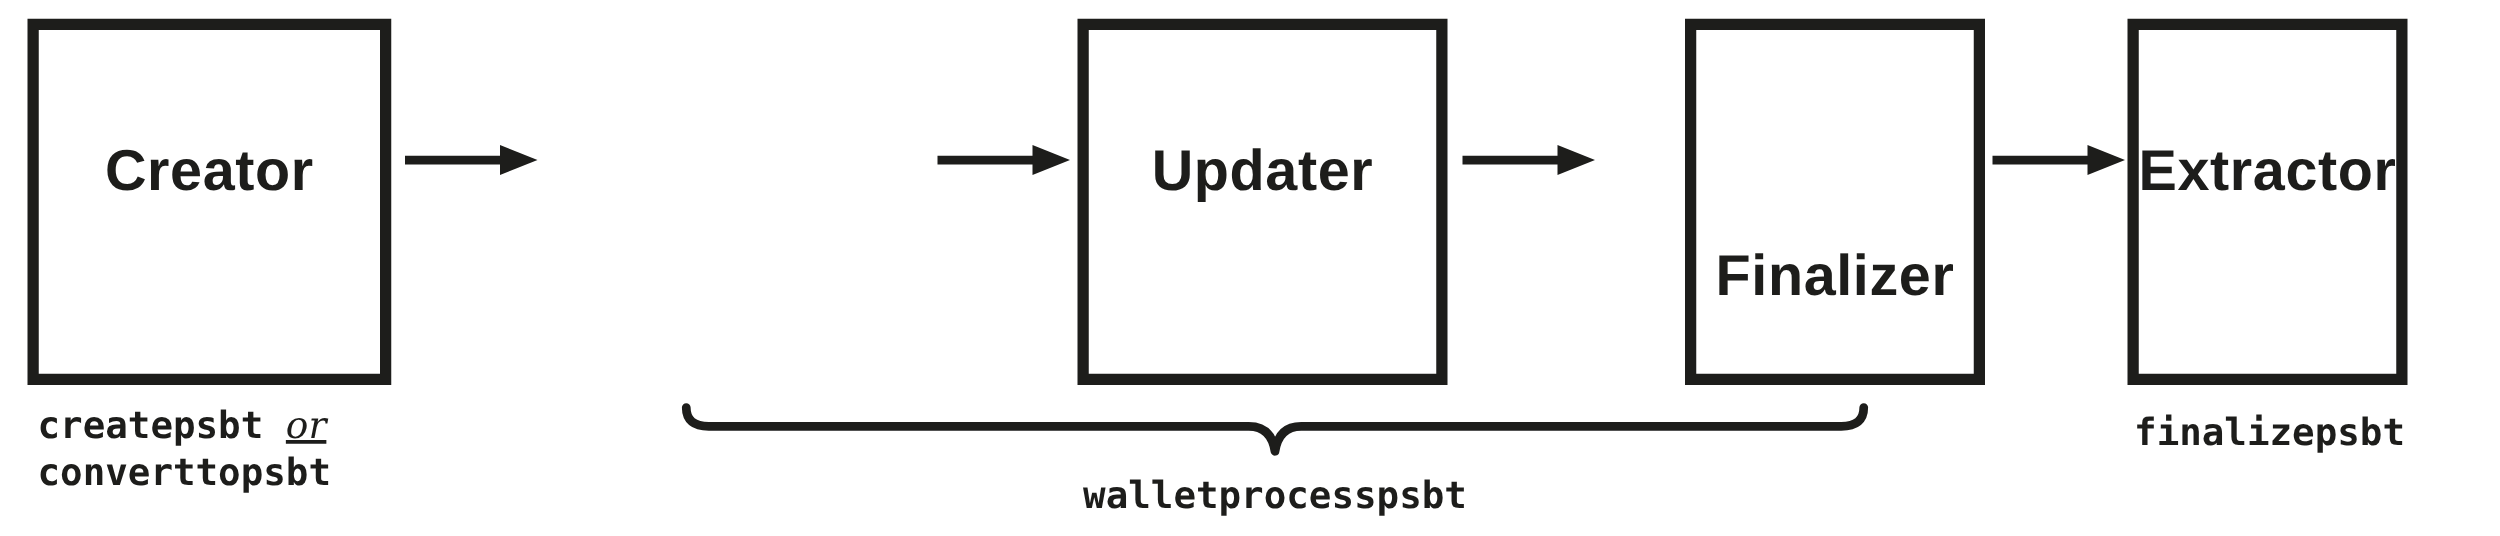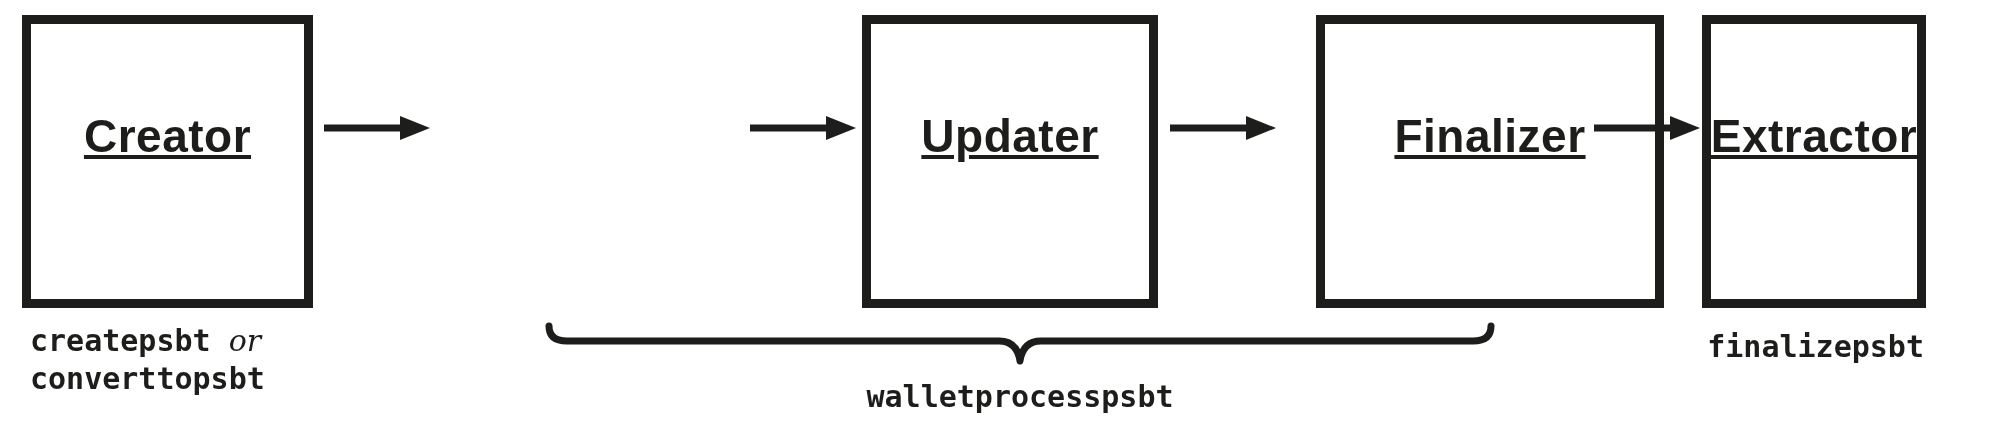--- a/index.html
+++ b/index.html
@@ -24,32 +24,31 @@
     position:absolute;
     top:15px;
     height:293px;
     box-sizing:border-box;
     border:9px solid var(--ink);
     background:var(--bg);
     display:flex;
     align-items:center;
     justify-content:center;
     padding-bottom:52px; 
-    text-decoration:underline;
   }
   .stage-label{
     font-weight:bold;
     font-size:46px;
     letter-spacing:0.5px;
     white-space:nowrap;
   }
   .box-creator  {left:22px;   width:291px;}
   .box-updater  {left:442px;  width:296px;}
   .box-signer   {left:862px;  width:296px;}
-  .box-finalizer{left:1316px; width:348px;}
+  .box-finalizer{left:1348px; width:240px;align-items:flex-end;}
   .box-extractor{left:1702px; width:224px;}
 
   .arrow{
     position:absolute;
     top:108px;
     width:112px;
     height:40px;
   }
   .arrow-1{left:320px;}
   .arrow-2{left:746px;}
@@ -66,20 +65,21 @@
     white-space:nowrap;
   }
   .caption-creator{
     left:30px;
     top:322px;
   }
   .caption-creator .or{
     font-family:"DejaVu Serif", serif;
     font-style:italic;
     font-weight:normal;
+    text-decoration:underline;
   }
   .brace{
     position:absolute;
     left:545px;
     top:322px;
     width:950px;
     height:46px;
   }
   .caption-brace{
     left:545px;

